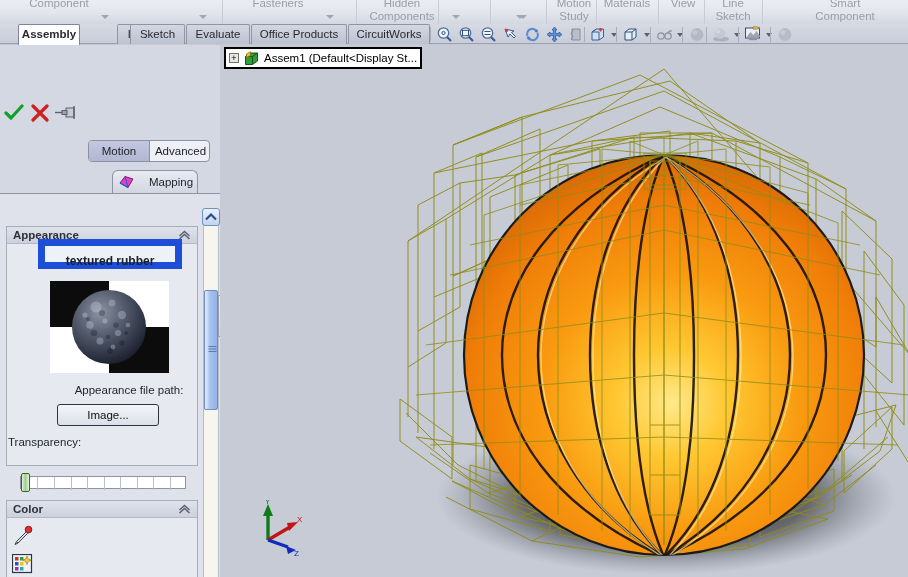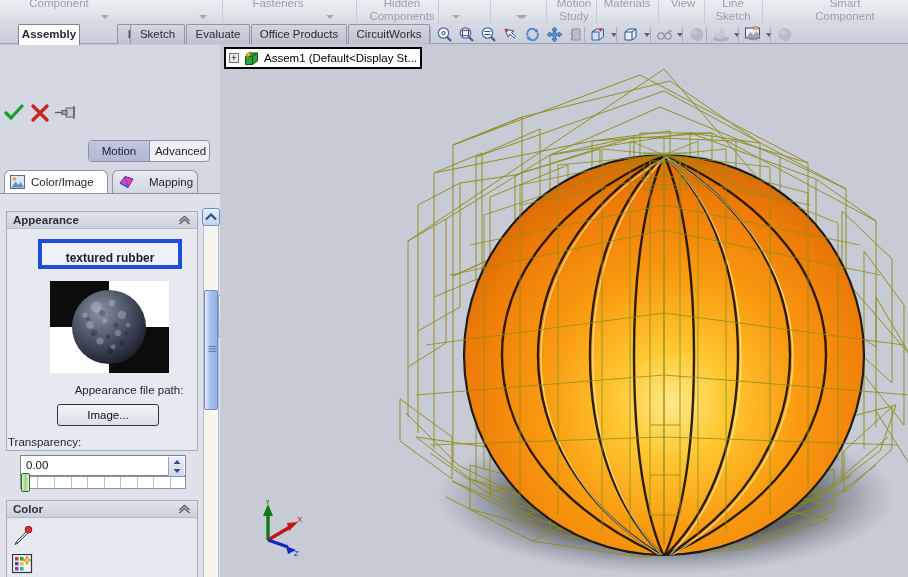--- a/index.html
+++ b/index.html
@@ -150,21 +150,21 @@
   .grp-title {
     position:absolute; left:0; top:0; width:100%; height:17px;
     background: linear-gradient(to bottom,#dfe2eb 0%, #ccd1dc 100%);
     border-bottom:1px solid #b3b8c5;
     font-weight:bold; font-size:11.5px; color:#2c313c; line-height:17px; padding-left:6px;
   }
   .grp-chev { position:absolute; right:6px; top:2px; }
 
   .appname-box {
     position:absolute; left:38px; top:239px; width:144px; height:30px;
-    background:#eef1f7; border:4px solid #1d4ed8;
+    background:#eef1f7; border:7px solid #1d4ed8;
     text-align:center; line-height:30px; font-weight:bold; font-size:12px; color:#1b1f26;
   }
   .thumb { position:absolute; left:50px; top:281px; width:119px; height:92px; }
   .filepathlbl { position:absolute; left:0; top:384px; width:198px; text-align:center;
                  font-size:11.5px; color:#22262e;padding-left:48px; }
   .browsebtn {
     position:absolute; left:57px; top:404px; width:102px; height:22px;
     background: linear-gradient(to bottom,#f4f5f9 0%,#dcdfe8 100%);
     border:1px solid #2f3540; border-radius:3px;
     text-align:center; line-height:21px; font-size:11.5px; color:#111;
@@ -461,42 +461,34 @@
       </svg>
     </div>
   </div>
 
   <div class="segbtns">
     <div class="segbtn on" style="left:0;  width:61px;">Motion</div>
     <div class="segbtn" style="left:61px;width:61px;">Advanced</div>
   </div>
 
   <div class="subtabs">
-    <div class="subtab sel" style="left:4px; width:104px;">
-      <svg width="15" height="14" viewBox="0 0 15 14">
-        <rect x="0.5" y="0.5" width="14" height="13" fill="#dde8f6" stroke="#556b8d" stroke-width="1"></rect>
-        <path d="M1.5 12.5 l4 -6 l3 3.4 l2.4 -3 l3 5.6 z" fill="#5e8ec4"></path>
-        <circle cx="4.4" cy="4" r="1.8" fill="#f0a020"></circle>
-      </svg>
-      <span>Color/Image</span>
-    </div>
     <div class="subtab unsel" style="left:112px; width:86px;">
       <svg width="17" height="14" viewBox="0 0 17 14">
         <path d="M2 8 L7 1.5 L15 4 L10 12.5 Z" fill="#e040c8" stroke="#7a1f6a" stroke-width="1"></path>
         <path d="M2 8 L10 12.5" fill="none" stroke="#1f5fc4" stroke-width="1.2"></path>
         <path d="M7 1.5 L10 12.5" fill="none" stroke="#1f5fc4" stroke-width="1"></path>
       </svg>
       <span>Mapping</span>
     </div>
   </div>
   <div class="subtab-line"></div>
 
   <div class="pm-body">
 
-    <div class="grp" style="top:17px; height:240px;">
+    <div class="grp" style="top:32px; height:240px;">
       <div class="grp-title">Appearance</div>
       <span class="grp-chev">
         <svg width="13" height="12" viewBox="0 0 13 12">
           <path d="M1.5 7 L6.5 2.5 L11.5 7" fill="none" stroke="#5a6070" stroke-width="1.5"></path>
           <path d="M1.5 10 L6.5 5.5 L11.5 10" fill="none" stroke="#5a6070" stroke-width="1.5"></path>
         </svg>
       </span>
     </div>
 
     <div class="appname-box" style="top:45px;">textured rubber</div>
@@ -537,29 +529,20 @@
             <circle cx="76" cy="52" r="2.0"></circle>
         </g>
       </svg>
     </div>
 
     <div class="filepathlbl" style="top:190px; left:6px;">Appearance file path:</div>
     <div class="browsebtn" style="top:210px;">Image...</div>
 
     <div class="translbl" style="top:242px;">Transparency:</div>
 
-    <div class="spinbox" style="top:261px;">
-      <span class="spinval">0.00</span>
-      <span class="spinarrows">
-        <svg width="16" height="19" viewBox="0 0 16 19">
-          <path d="M8 3 L11.5 7 L4.5 7 Z" fill="#2d4f86"></path>
-          <path d="M8 16 L11.5 12 L4.5 12 Z" fill="#2d4f86"></path>
-        </svg>
-      </span>
-    </div>
 
     <div class="slidertrack" style="top:282px;">
       <i class="tick" style="left:16px;"></i>
         <i class="tick" style="left:33px;"></i>
       <i class="tick" style="left:50px;"></i>
         <i class="tick" style="left:66px;"></i>
       <i class="tick" style="left:83px;"></i>
         <i class="tick" style="left:99px;"></i>
       <i class="tick" style="left:116px;"></i>
         <i class="tick" style="left:132px;"></i>

